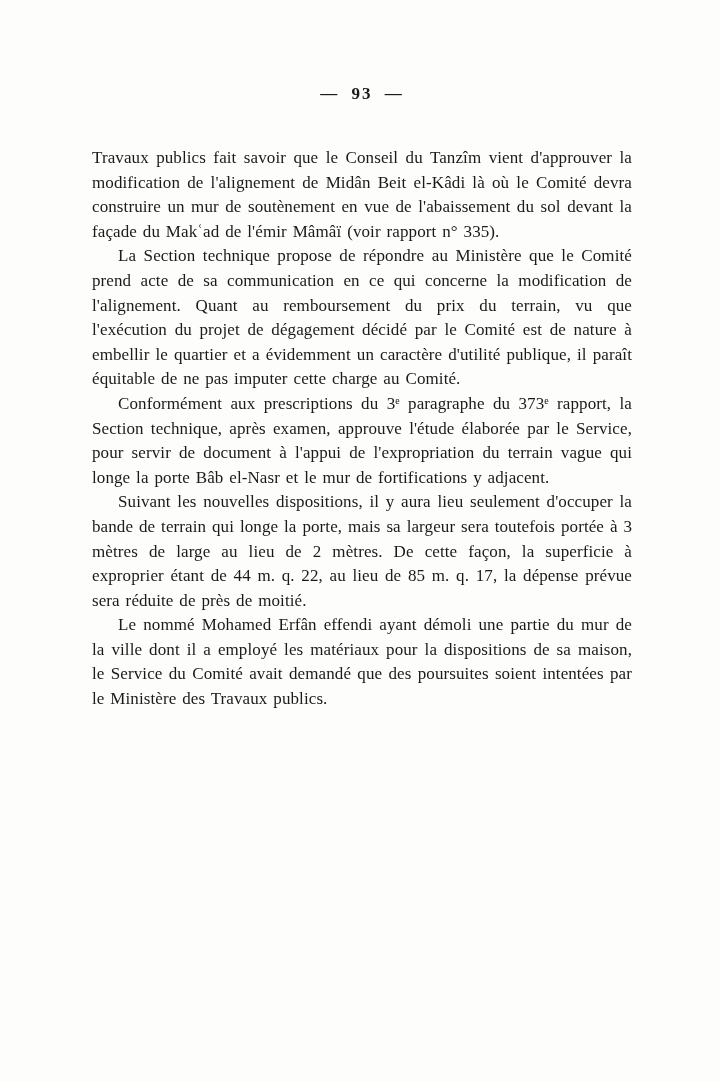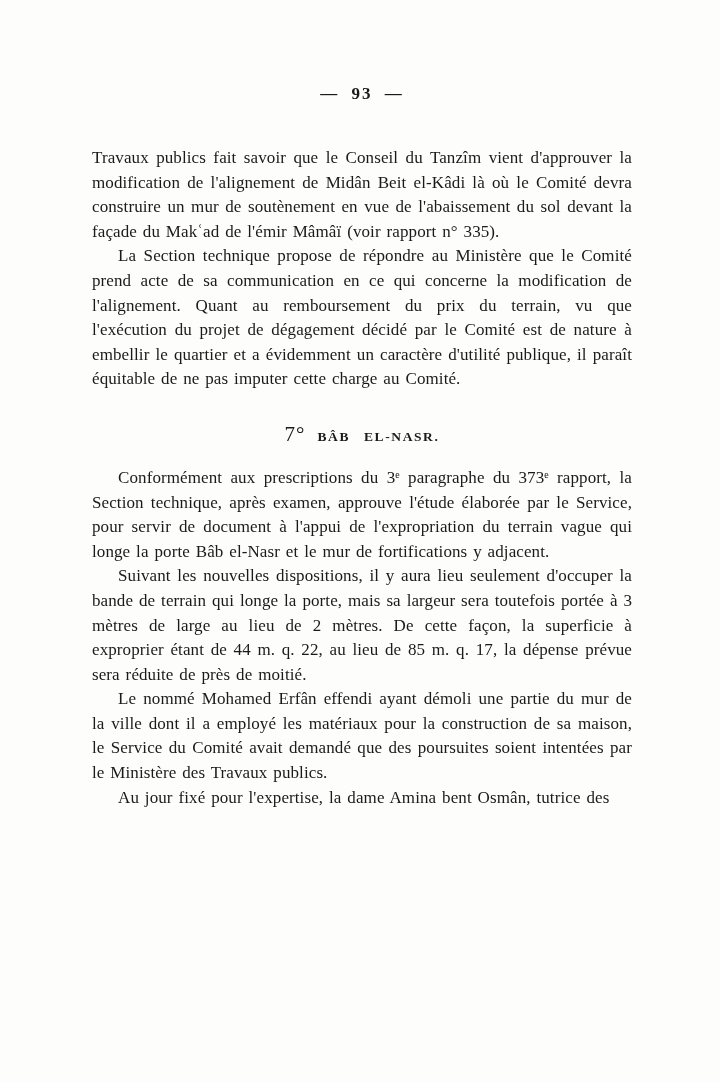--- a/index.html
+++ b/index.html
@@ -74,28 +74,24 @@
 
   <div class="page-number">— 93 —</div>
 
   <div class="text-block">
 
     <p class="no-indent">Travaux publics fait savoir que le Conseil du Tanzîm vient d'approuver la modification de l'alignement de Midân Beit el-Kâdi là où le Comité devra construire un mur de soutènement en vue de l'abaissement du sol devant la façade du Makʿad de l'émir Mâmâï (voir rapport n° 335).</p>
 
 
     <p>La Section technique propose de répondre au Ministère que le Comité prend acte de sa communication en ce qui concerne la modification de l'alignement. Quant au remboursement du prix du terrain, vu que l'exécution du projet de dégagement décidé par le Comité est de nature à embellir le quartier et a évidemment un caractère d'utilité publique, il paraît équitable de ne pas imputer cette charge au Comité.</p>
 
-    <h2 class="section-heading">
-      <span class="sec-num">7°</span><span class="sec-title">BÂB EL-NASR.</span>
-    </h2>
 
     <p>Conformément aux prescriptions du 3ᵉ paragraphe du 373ᵉ rapport, la Section technique, après examen, approuve l'étude élaborée par le Service, pour servir de document à l'appui de l'expropriation du terrain vague qui longe la porte Bâb el-Nasr et le mur de fortifications y adjacent.</p>
 
     <p>Suivant les nouvelles dispositions, il y aura lieu seulement d'occuper la bande de terrain qui longe la porte, mais sa largeur sera toutefois portée à 3 mètres de large au lieu de 2 mètres. De cette façon, la superficie à exproprier étant de 44 m. q. 22, au lieu de 85 m. q. 17, la dépense prévue sera réduite de près de moitié.</p>
 
 
-    <p>Le nommé Mohamed Erfân effendi ayant démoli une partie du mur de la ville dont il a employé les matériaux pour la construction de sa maison, le Service du Comité avait demandé que des poursuites soient intentées par le Ministère des Travaux publics.</p>
+    <p>Le nommé Mohamed Erfân effendi ayant démoli une partie du mur de la ville dont il a employé les matériaux pour la dispositions de sa maison, le Service du Comité avait demandé que des poursuites soient intentées par le Ministère des Travaux publics.</p>
 
 
-    <p>Au jour fixé pour l'expertise, la dame Amina bent Osmân, tutrice des</p>
 
   </div>
 </div>
 
 </body></html>

